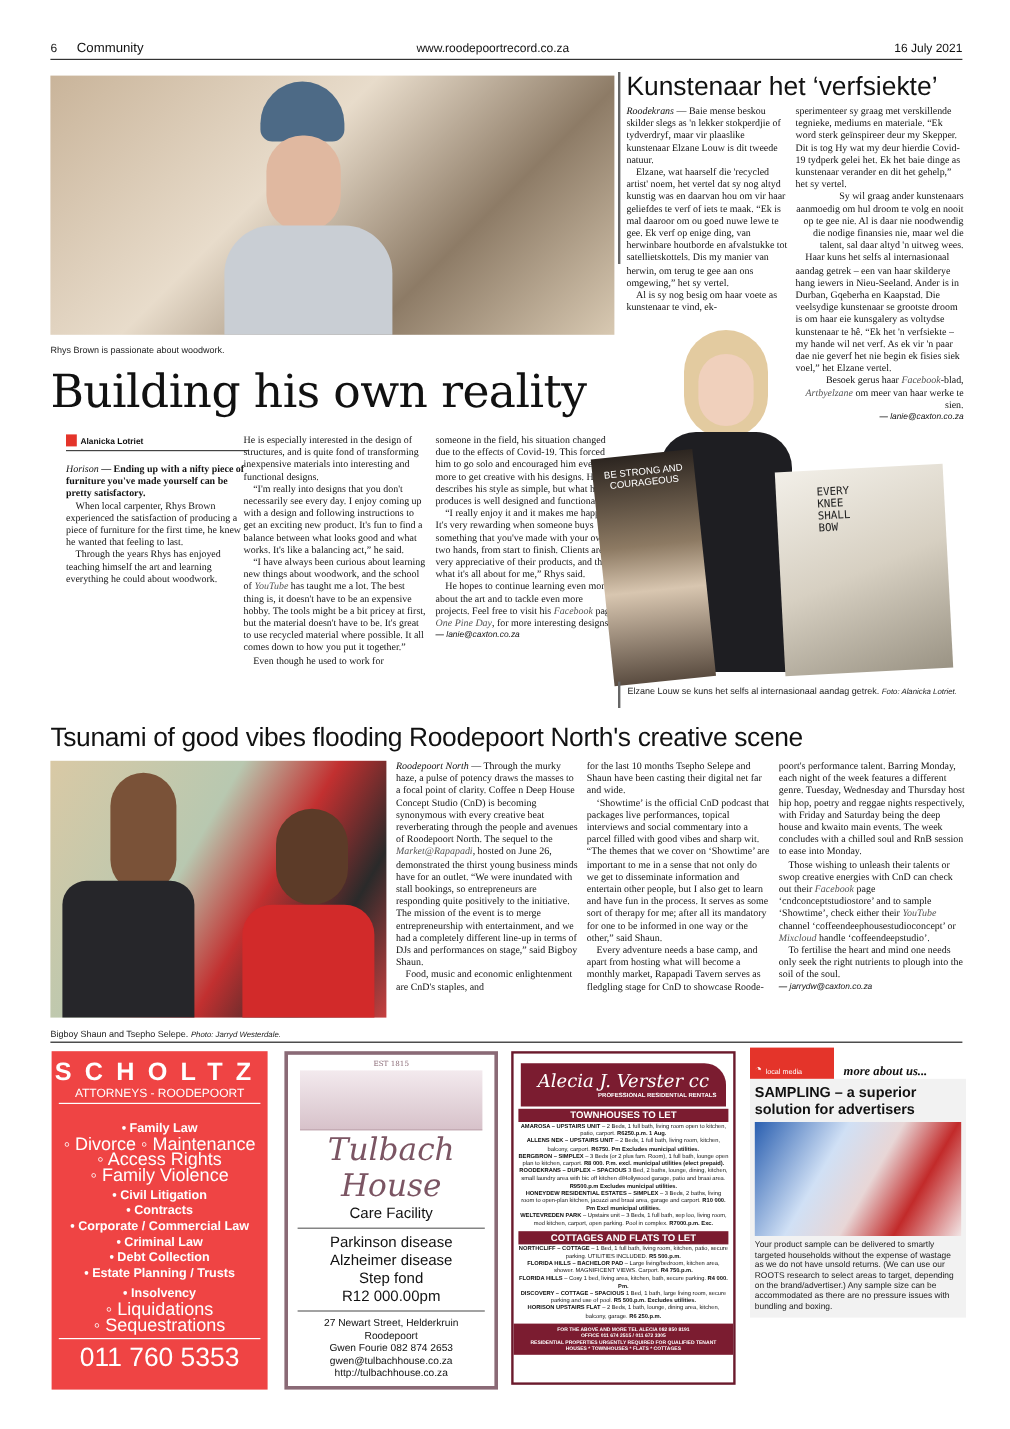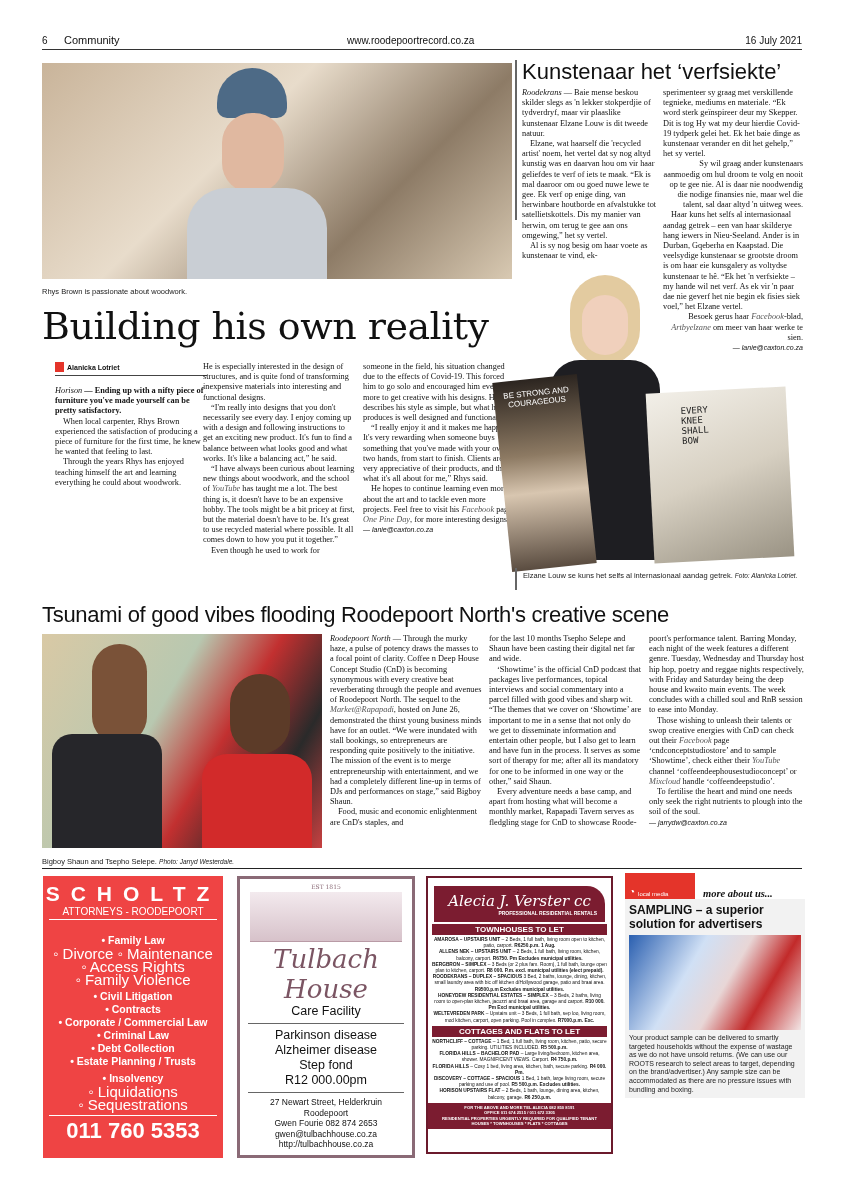--- a/index.html
+++ b/index.html
@@ -24,21 +24,21 @@
 .h2{font-family:"Liberation Sans",sans-serif;font-size:22px;line-height:24px}
 .h3{font-family:"Liberation Sans",sans-serif;font-size:22px;line-height:24px;letter-spacing:-0.3px}
 .byline{font-family:"Liberation Sans",sans-serif;font-size:7px;font-weight:bold;border-bottom:1px solid #444;padding-bottom:3px}
 .byline .sq{display:inline-block;width:9px;height:10px;background:#e4342a;vertical-align:-2px;margin-right:3px}
 .adrule{left:42px;top:868px;width:760px;border-top:1.5px solid #222}
 .scholtz{background:#ef4444;color:#fff;text-align:center;font-family:"Liberation Sans",sans-serif}
 .scholtz .name{font-size:21px;font-weight:bold;letter-spacing:11px;margin-top:6px}
 .scholtz .sub{font-size:10px;border-bottom:1px solid #fff;margin:0 6px;padding-bottom:2px}
 .scholtz .b{font-weight:bold;font-size:10.5px;line-height:13px}
 .scholtz .s{font-size:15px;line-height:13px}
-.scholtz .phone{font-size:22px;font-weight:bold;border-top:1px solid #fff;margin:4px 6px 0;padding-top:2px}
+.scholtz .phone{font-size:22px;font-weight:normal;border-top:1px solid #fff;margin:4px 6px 0;padding-top:2px}
 .tulbach{border:3px solid #8a6a76;text-align:center;font-family:"Liberation Sans",sans-serif}
 .tulbach .logo{font-family:"DejaVu Serif",serif;font-style:italic;color:#7b5563;font-size:26px}
 .tulbach .big{font-size:12.5px;line-height:15px}
 .tulbach .sm{font-size:8.5px;line-height:10.5px}
 .tulbach hr{border:none;border-top:1px solid #666;margin:4px 8px}
 .alecia{border:2px solid #6b1a2c;font-family:"Liberation Sans",sans-serif;text-align:center}
 .alecia .banner{background:#7b1c30;color:#fff;margin:8px 6px 2px;border-radius:0 18px 0 0;padding:6px 2px}
 .alecia .banner .n{font-family:"DejaVu Serif",serif;font-style:italic;font-size:15px}
 .alecia .banner .t{font-size:5px;font-weight:bold;text-align:right;padding-right:6px}
 .alecia .sect{background:#7b1c30;color:#fff;font-weight:bold;font-size:8px;padding:1px;margin:2px 4px}

